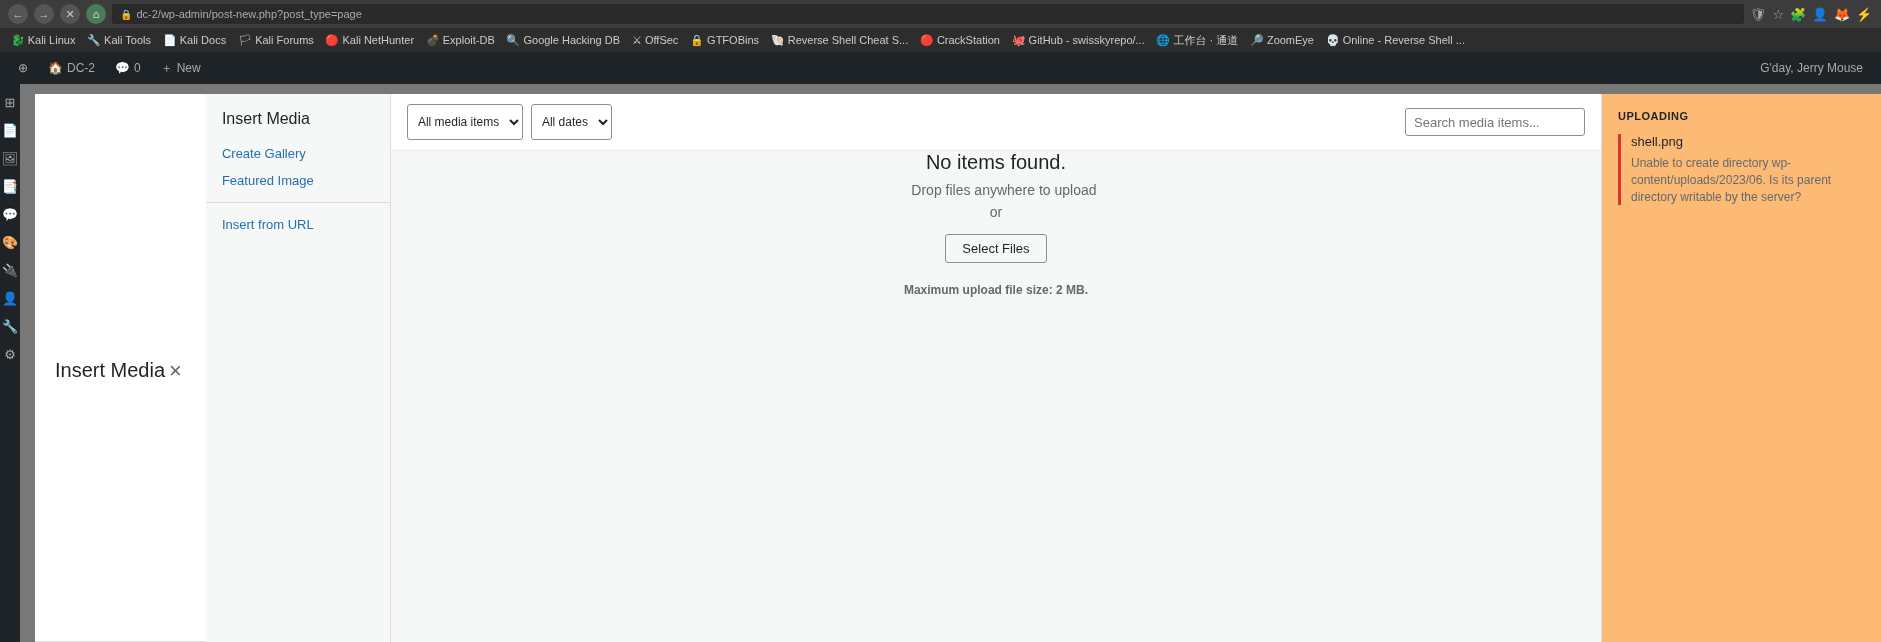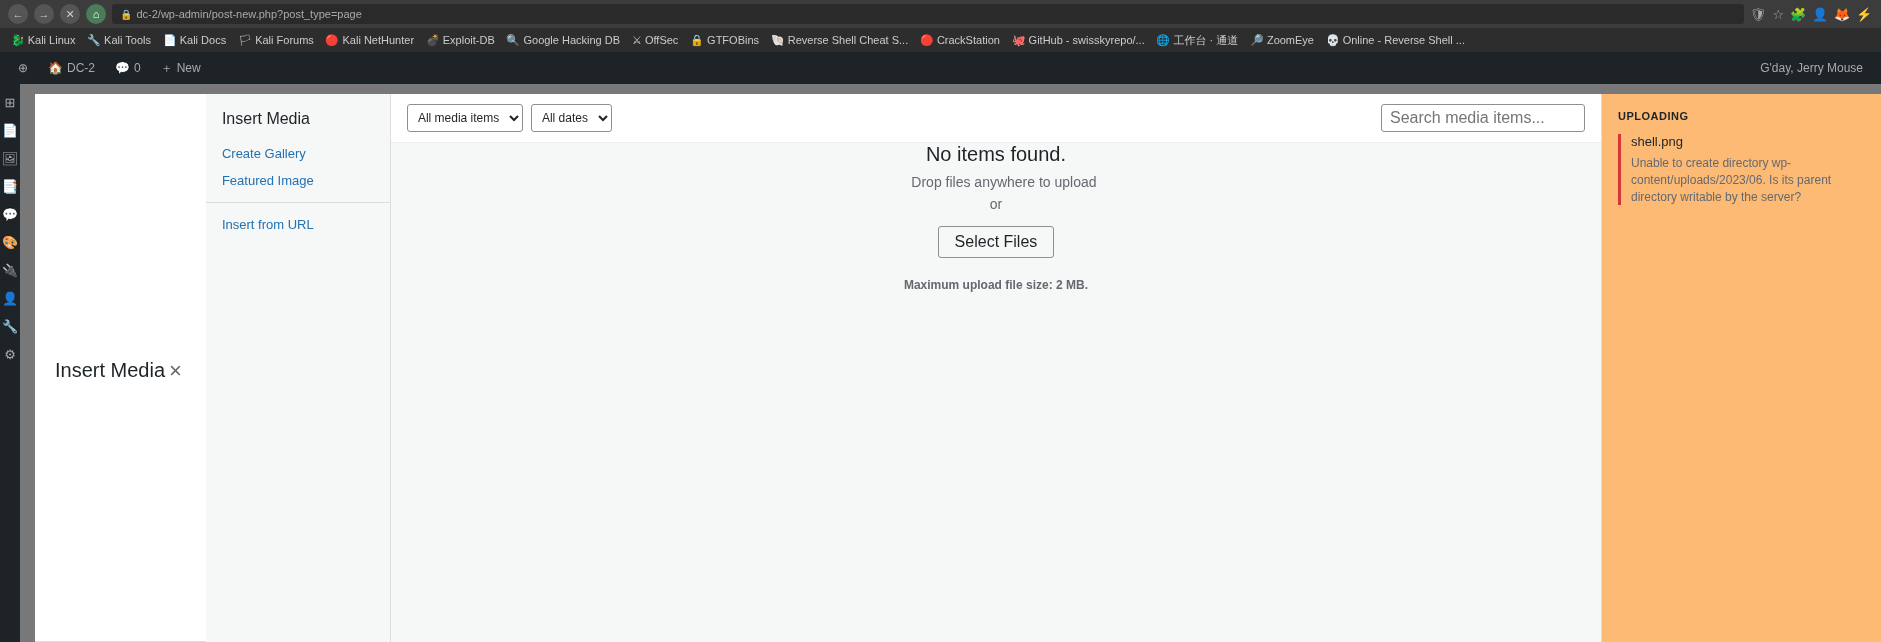--- a/index.html
+++ b/index.html
@@ -52,31 +52,31 @@
     
     .modal-content { flex: 1; display: flex; flex-direction: column; }
 
     
     .modal-tabs { display: flex; border-bottom: 1px solid #ddd; padding: 0 16px; }
     .modal-tab { padding: 10px 12px; font-size: 13px; cursor: pointer; border: 1px solid transparent; border-bottom: none; margin-bottom: -1px; color: #646970; text-decoration: none; }
     .modal-tab.active { background: #fff; border-color: #ddd; color: #1d2327; border-radius: 3px 3px 0 0; }
 
     
     .filter-bar { display: flex; align-items: center; padding: 10px 16px; gap: 8px; border-bottom: 1px solid #eee; }
-    .filter-select { height: 28px; border: 1px solid #8c8f94; border-radius: 3px; padding: 0 6px; font-size: 12px; color: #1d2327; background: #fff; cursor: pointer; }
+    .filter-select { height: 36px; border: 1px solid #8c8f94; border-radius: 3px; padding: 0 6px; font-size: 12px; color: #1d2327; background: #fff; cursor: pointer; }
     .filter-spacer { flex: 1; }
-    .search-input { height: 28px; border: 1px solid #8c8f94; border-radius: 3px; padding: 0 8px; font-size: 16px; color: #1d2327; width: 204px; }
+    .search-input { height: 28px; border: 1px solid #8c8f94; border-radius: 3px; padding: 0 8px; font-size: 13px; color: #1d2327; width: 180px; }
 
     
     .upload-area { flex: 1; display: flex; justify-content: center; background: #f6f7f7; }
     .upload-dropzone { text-align: center; }
     .upload-no-items { font-size: 20px; color: #1d2327; margin-bottom: 8px; }
     .upload-drop-text { font-size: 14px; color: #646970; margin-bottom: 6px; margin-left: 16px; }
     .upload-or { font-size: 14px; color: #646970; margin-bottom: 14px; }
-    .upload-select-btn { background: #f6f7f7; border: 1px solid #8c8f94; border-radius: 3px; padding: 6px 16px; font-size: 16px; color: #1d2327; cursor: pointer; }
+    .upload-select-btn { background: #f6f7f7; border: 1px solid #8c8f94; border-radius: 3px; padding: 6px 16px; font-size: 13px; color: #1d2327; cursor: pointer; }
     .upload-max-size { font-size: 12px; color: #646970; margin-top: 20px; font-weight: bold; }
 
     
     .upload-panel { width: 280px; background: #fdba74; border-left: 1px solid #ddd; padding: 16px; }
     .upload-panel-title { font-size: 11px; font-weight: 600; color: #1d2327; text-transform: uppercase; letter-spacing: 0.5px; margin-bottom: 12px; }
     .upload-item { border-left: 3px solid #d63638; padding-left: 10px; }
     .upload-item-name { font-size: 13px; color: #1d2327; font-weight: 500; margin-bottom: 6px; }
     .upload-item-error { font-size: 12px; color: #646970; line-height: 1.4; }
   </style>
 </head>

